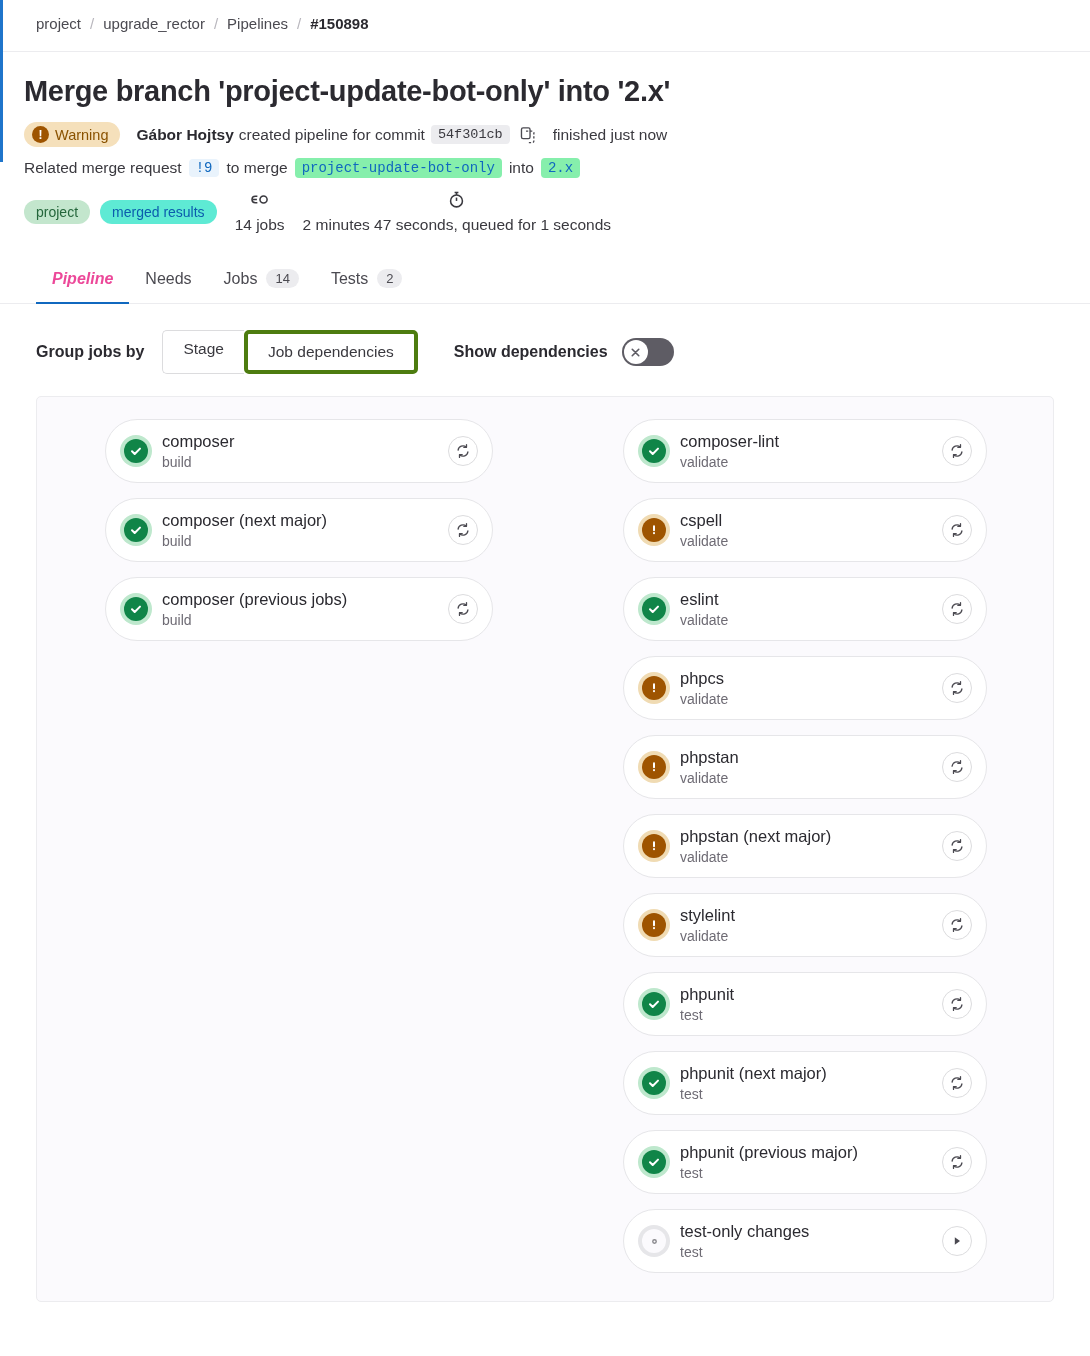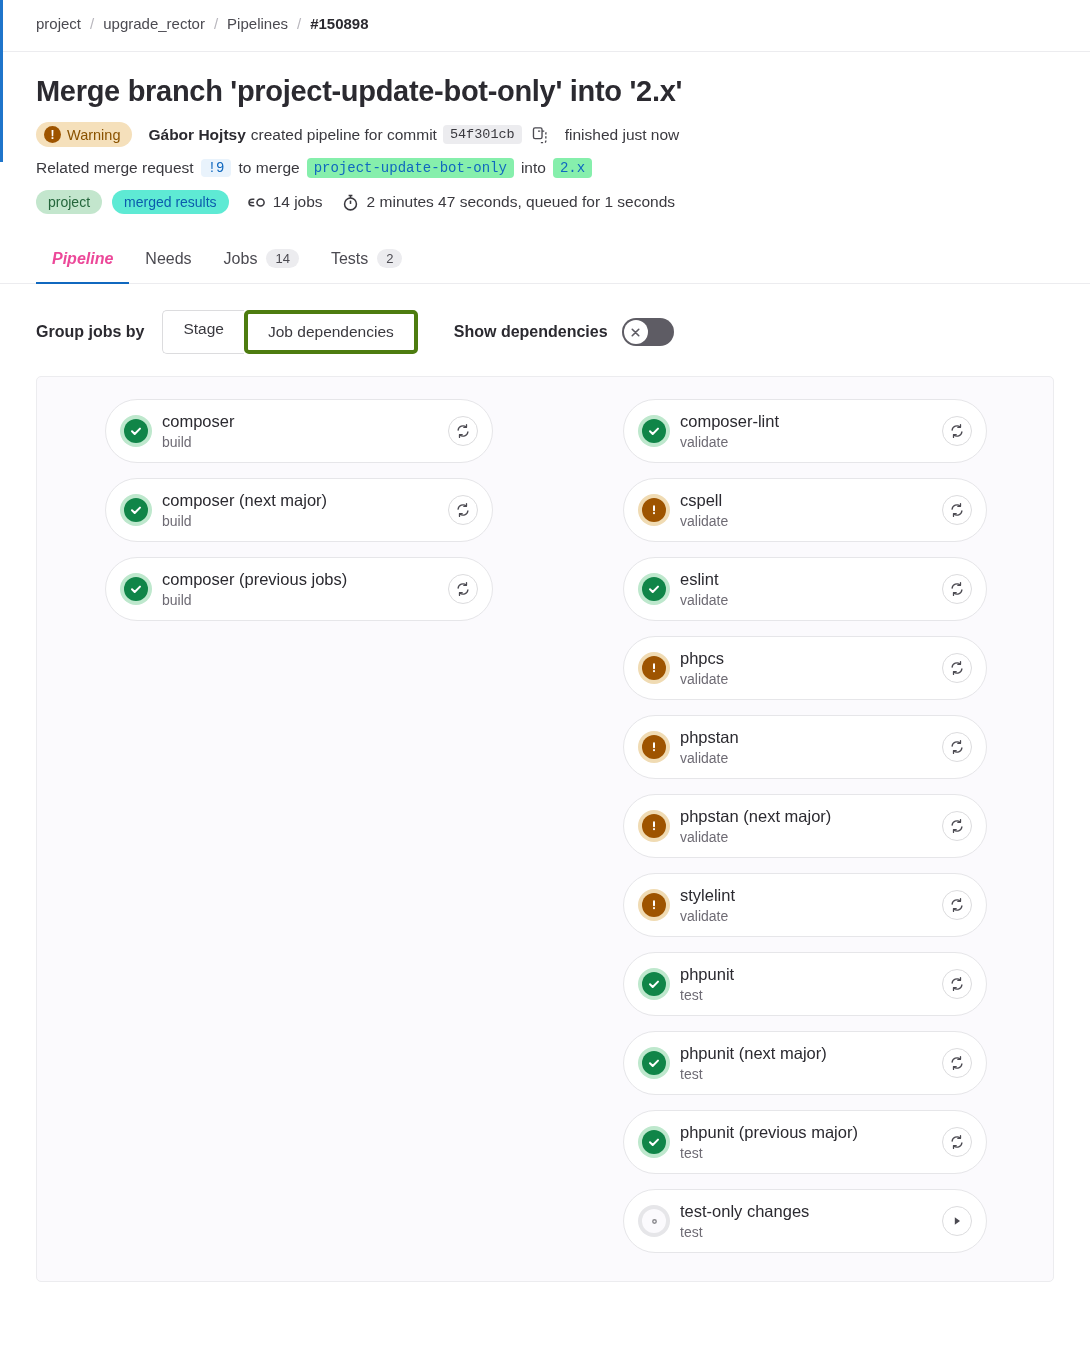--- a/index.html
+++ b/index.html
@@ -25,21 +25,21 @@
     display: flex; align-items: center;
     padding: 0 0 4px 36px;
     border-bottom: 1px solid #ececef;
     font-size: 15px;
   }
   .crumb { color: #4b4a51; }
   .crumb.current { color: #2b2a30; font-weight: bold; }
   .crumb-sep { color: #b8b6bd; margin: 0 9px; }
 
   
-  .header { padding: 22px 36px 0 36px; }
+  .header { padding: 22px 36px 0 24px; }
   .pipeline-title {
     font-size: 29px; font-weight: bold; letter-spacing: -0.3px;
     color: #2b2a30; margin: 0 0 14px 0; line-height: 1.18;
   }
 
   .meta-row {
     display: flex; align-items: center; flex-wrap: wrap;
     font-size: 15.5px; color: #3a393f; margin-bottom: 11px;
     gap: 0;
   }
@@ -83,21 +83,21 @@
 
   .tag-pill {
     border-radius: 14px; padding: 4px 12px;
     font-size: 14px; margin-right: 10px;
   }
   .tag-latest { background: #c3e6cd; color: #24663b; }
   .tag-merged { background: #5eead4; color: #0b5cad; }
 
   .stat {
     display: inline-flex; align-items: center; gap: 7px;
-    margin-left: 8px; font-size: 15.5px; color: #3a393f;
+    margin-left: 8px; font-size: 15.5px; color: #3a393f; flex-direction: column;
   }
   .stat + .stat { margin-left: 18px; }
 
   
   .tabs {
     display: flex; align-items: flex-end; gap: 0;
     padding: 14px 36px 0 36px;
     border-bottom: 1px solid #ececef;
   }
   .tab {

